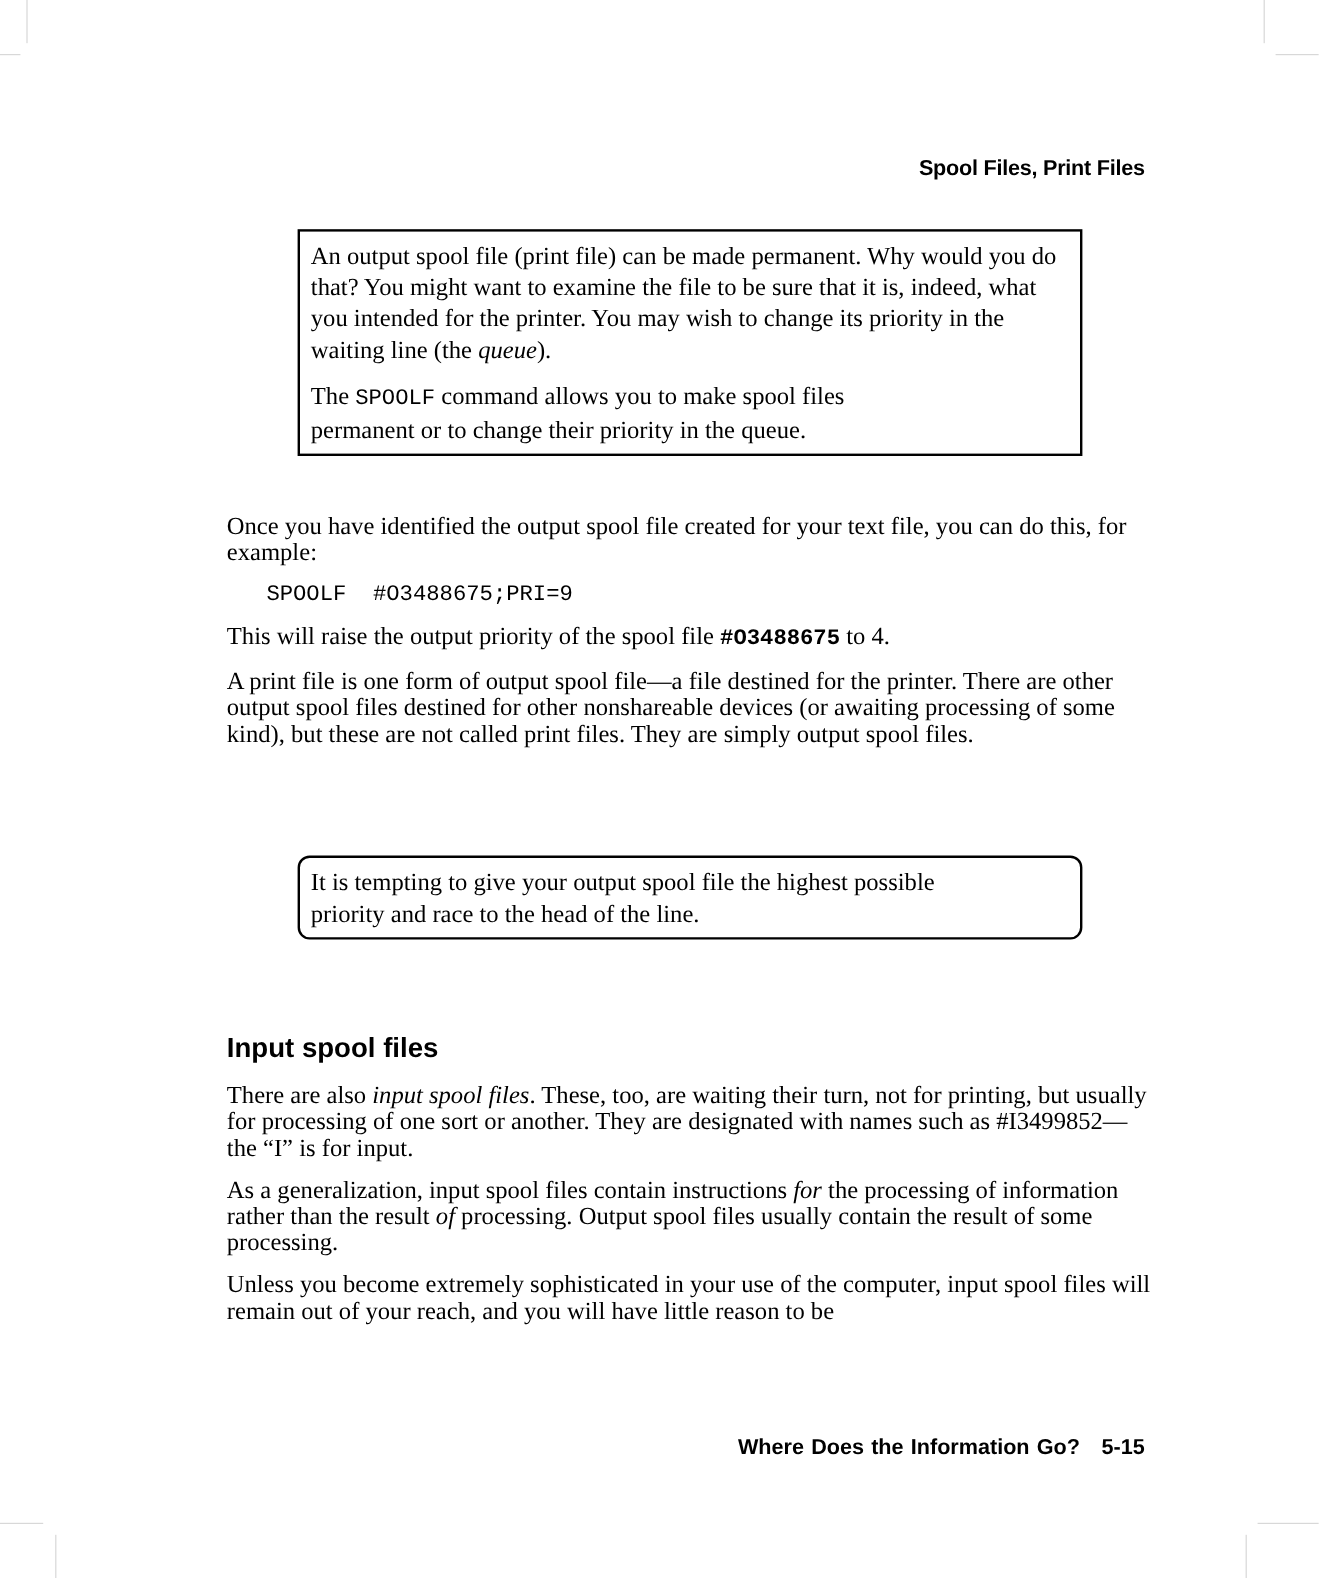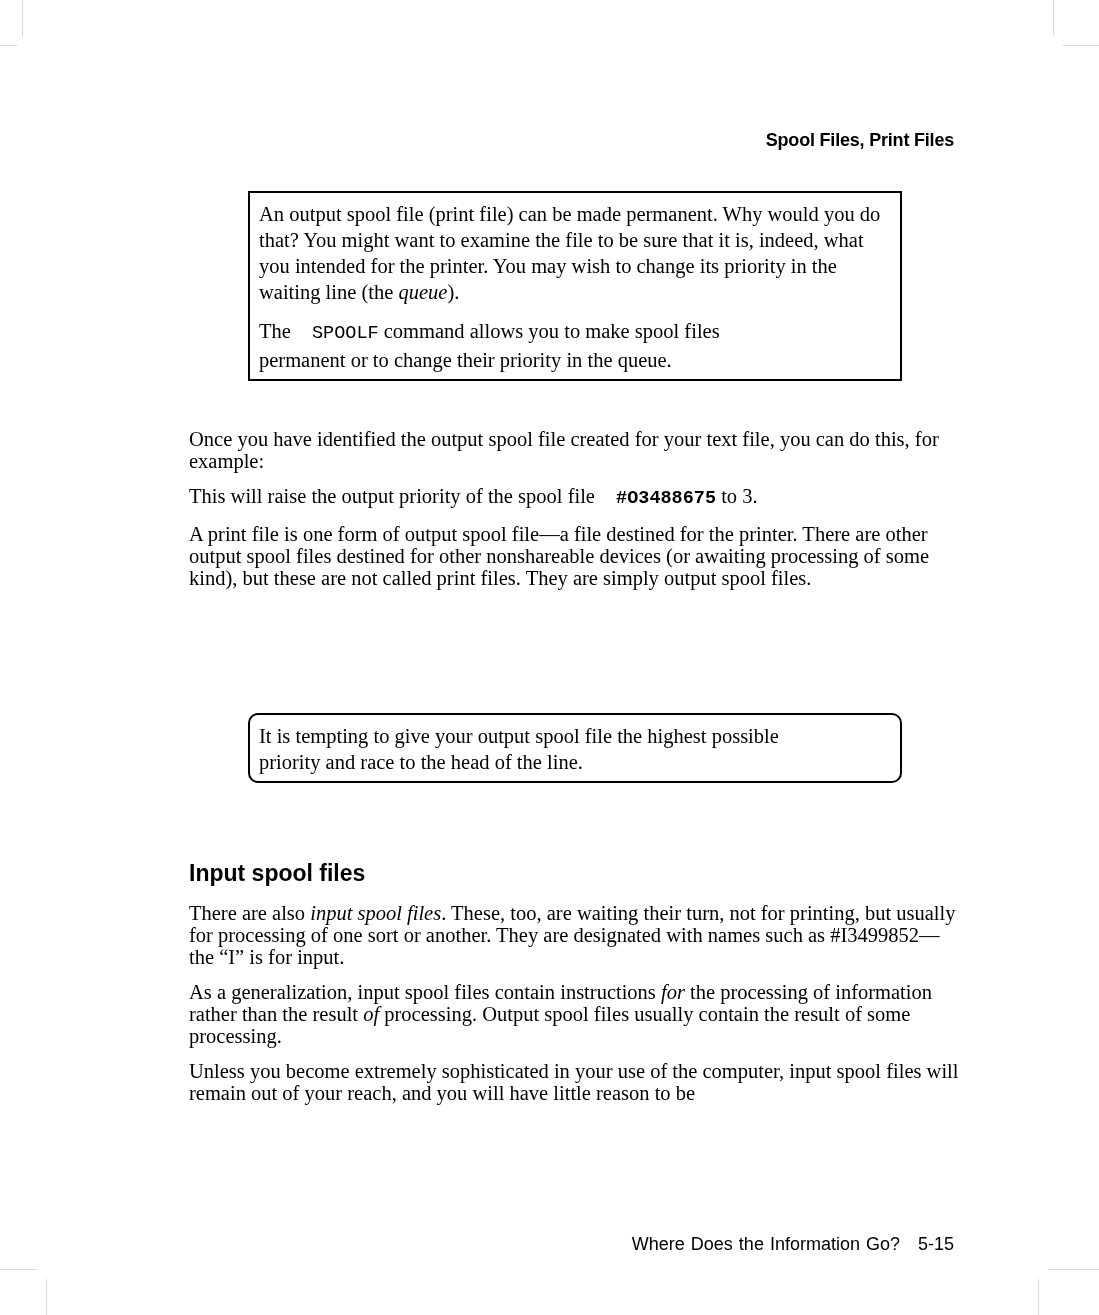--- a/index.html
+++ b/index.html
@@ -1,24 +1,24 @@
 <!DOCTYPE html>
 <html><head>
 <meta charset="utf-8">
 <style>
   html, body { margin: 0; padding: 0; background: #ffffff; }
   body { width: 1099px; height: 1315px; position: relative; overflow: hidden; color: #000; }
   .serif { font-family: "Liberation Serif", "DejaVu Serif", serif; }
   .sans { font-family: "Liberation Sans", "DejaVu Sans", sans-serif; }
-  .mono { font-family: "Liberation Mono", "DejaVu Sans Mono", monospace; margin-left: 16px; }
+  .mono { font-family: "Liberation Mono", "DejaVu Sans Mono", monospace; }
 
   .crop { position: absolute; background: #d8d8d8; }
 
   .running-head { position: absolute; right: 145px; top: 130px; font-size: 18px; font-weight: bold; letter-spacing: -0.2px; margin-left: 41px; }
-  .running-foot { position: absolute; right: 145px; top: 1196px; font-size: 18px; font-weight: normal; word-spacing: 1px; margin-top: 38px; }
+  .running-foot { position: absolute; right: 145px; top: 1196px; font-size: 18px; font-weight: bold; word-spacing: 1px; }
   .running-foot .pgnum { margin-left: 18px; }
 
   .box { position: absolute; left: 248px; width: 633px; border: 2px solid #000; padding: 8px 8px 6px 9px; font-size: 20.5px; line-height: 26px; }
   .box p { margin: 0 0 13px 0; }
   .box p:last-child { margin-bottom: 0; }
 
   .body-text { position: absolute; left: 189px; width: 770px; font-size: 20.5px; line-height: 22px; }
   .body-text p { margin: 0 0 13px 0; }
 
   .code-line { margin: 0 0 13px 33px; font-size: 18.5px; white-space: pre; }
@@ -40,21 +40,22 @@
 
 <div class="running-head sans">Spool Files, Print Files</div>
 
 <div class="box serif" style="top:191px;">
   <p><span>An output spool file (print file) can be made permanent. Why would you do that? You might want to examine the file to be sure that it is, indeed, what you intended for the printer. You may wish to change its priority in the waiting line (the </span><em>queue</em><span>).</span></p>
   <p style="width:520px;"><span>The </span><span class="mono inline-code">SPOOLF</span><span> command allows you to make spool files permanent or to change their priority in the queue.</span></p>
 </div>
 
 <div class="body-text serif" style="top:428px;">
   <p>Once you have identified the output spool file created for your text file, you can do this, for example:</p>
-  <p><span>This will raise the output priority of the spool file </span><span class="mono inline-code" style="font-weight:bold;font-family:Liberation Mono, monospace;">#O3488675</span><span> to 3.</span></p>
+  <div class="code-line mono">SPOOLF  #O3488675;PRI=9</div>
+  <p><span>This will raise the output priority of the spool file </span><span class="mono inline-code" style="font-weight:bold;font-family:Liberation Mono, monospace;">#O3488675</span><span> to 4.</span></p>
   <p>A print file is one form of output spool file—a file destined for the printer. There are other output spool files destined for other nonshareable devices (or awaiting processing of some kind), but these are not called print files. They are simply output spool files.</p>
 </div>
 
 <div class="box serif" style="top:713px;border-radius:10px;">
   <p style="width:540px;">It is tempting to give your output spool file the highest possible priority and race to the head of the line.</p>
 </div>
 
 <div class="section-head sans">Input spool files</div>
 
 <div class="body-text serif" style="top:902px;">

